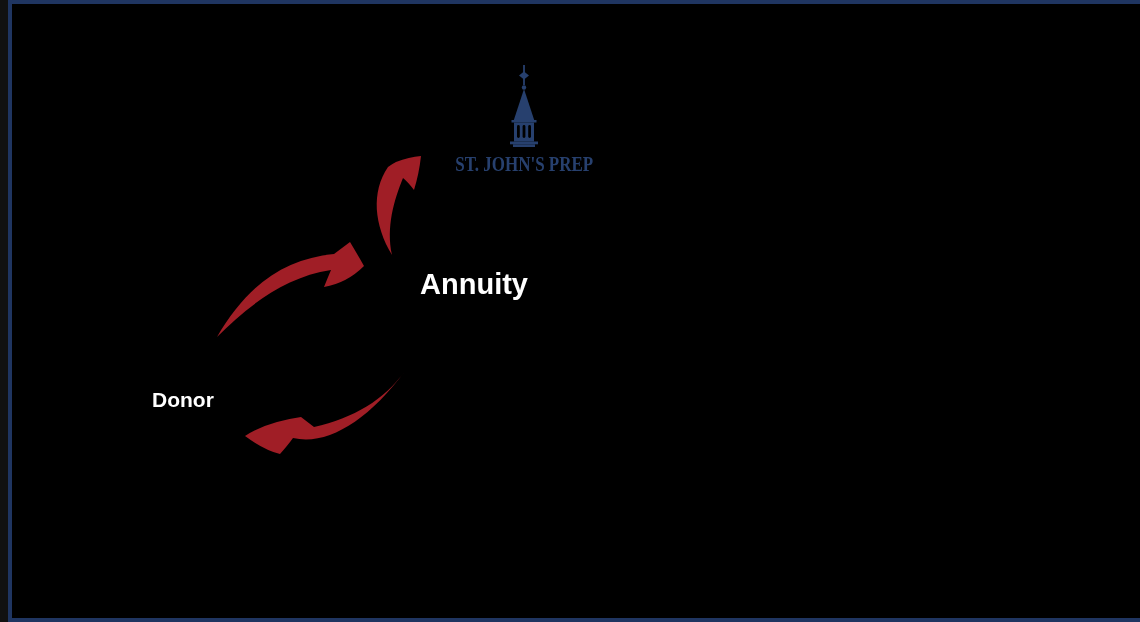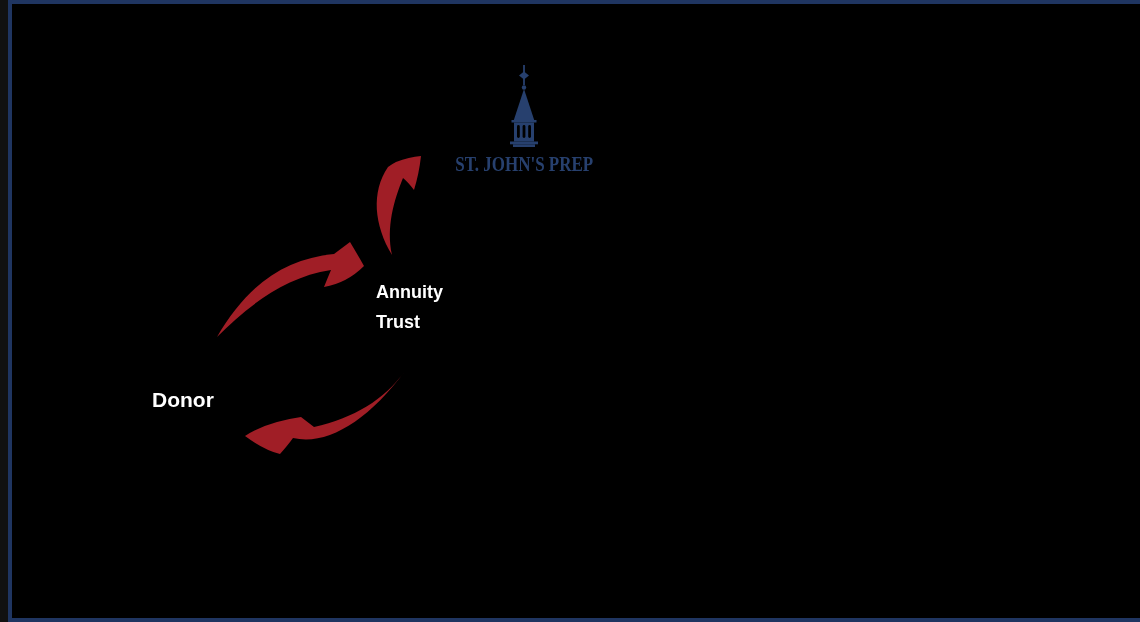--- a/index.html
+++ b/index.html
@@ -31,23 +31,23 @@
     transform-origin:center;
     color:var(--logo-navy,#27406e);
     white-space:nowrap;
   }
   .node-label{
     position:absolute;
     color:var(--label-white,#fff);
     font-weight:bold;
   }
   .trust-label{
-    left:364px;top:273px;width:152px;
-    text-align:left;
-    font-size:18px;line-height:30px;
+    left:364px;top:265px;width:152px;
+    text-align:right;
+    font-size:29px;line-height:30px;
   }
   .donor-label{
     left:140px;top:382px;width:100px;
     font-size:21px;line-height:28px;
   }
 </style>
 </head>
 <body>
 
 <div class="canvas">
@@ -70,18 +70,17 @@
       <rect x="16.6" y="61" width="2.8" height="13" rx="1.4" fill="#000"></rect>
       <rect x="22.2" y="61" width="2.8" height="13" rx="1.4" fill="#000"></rect>
       <rect class="navy" x="4" y="77.5" width="28" height="2.8"></rect>
       <rect class="navy" x="7" y="80.3" width="22" height="2.7"></rect>
     </svg>
     <div class="logo-text">ST. JOHN'S PREP</div>
   </div>
 
   <div class="node-label trust-label">
     <div>Annuity</div>
-    <div>Trust</div>
   </div>
 
   <div class="node-label donor-label">Donor</div>
 
 </div>
 
 </body></html>

